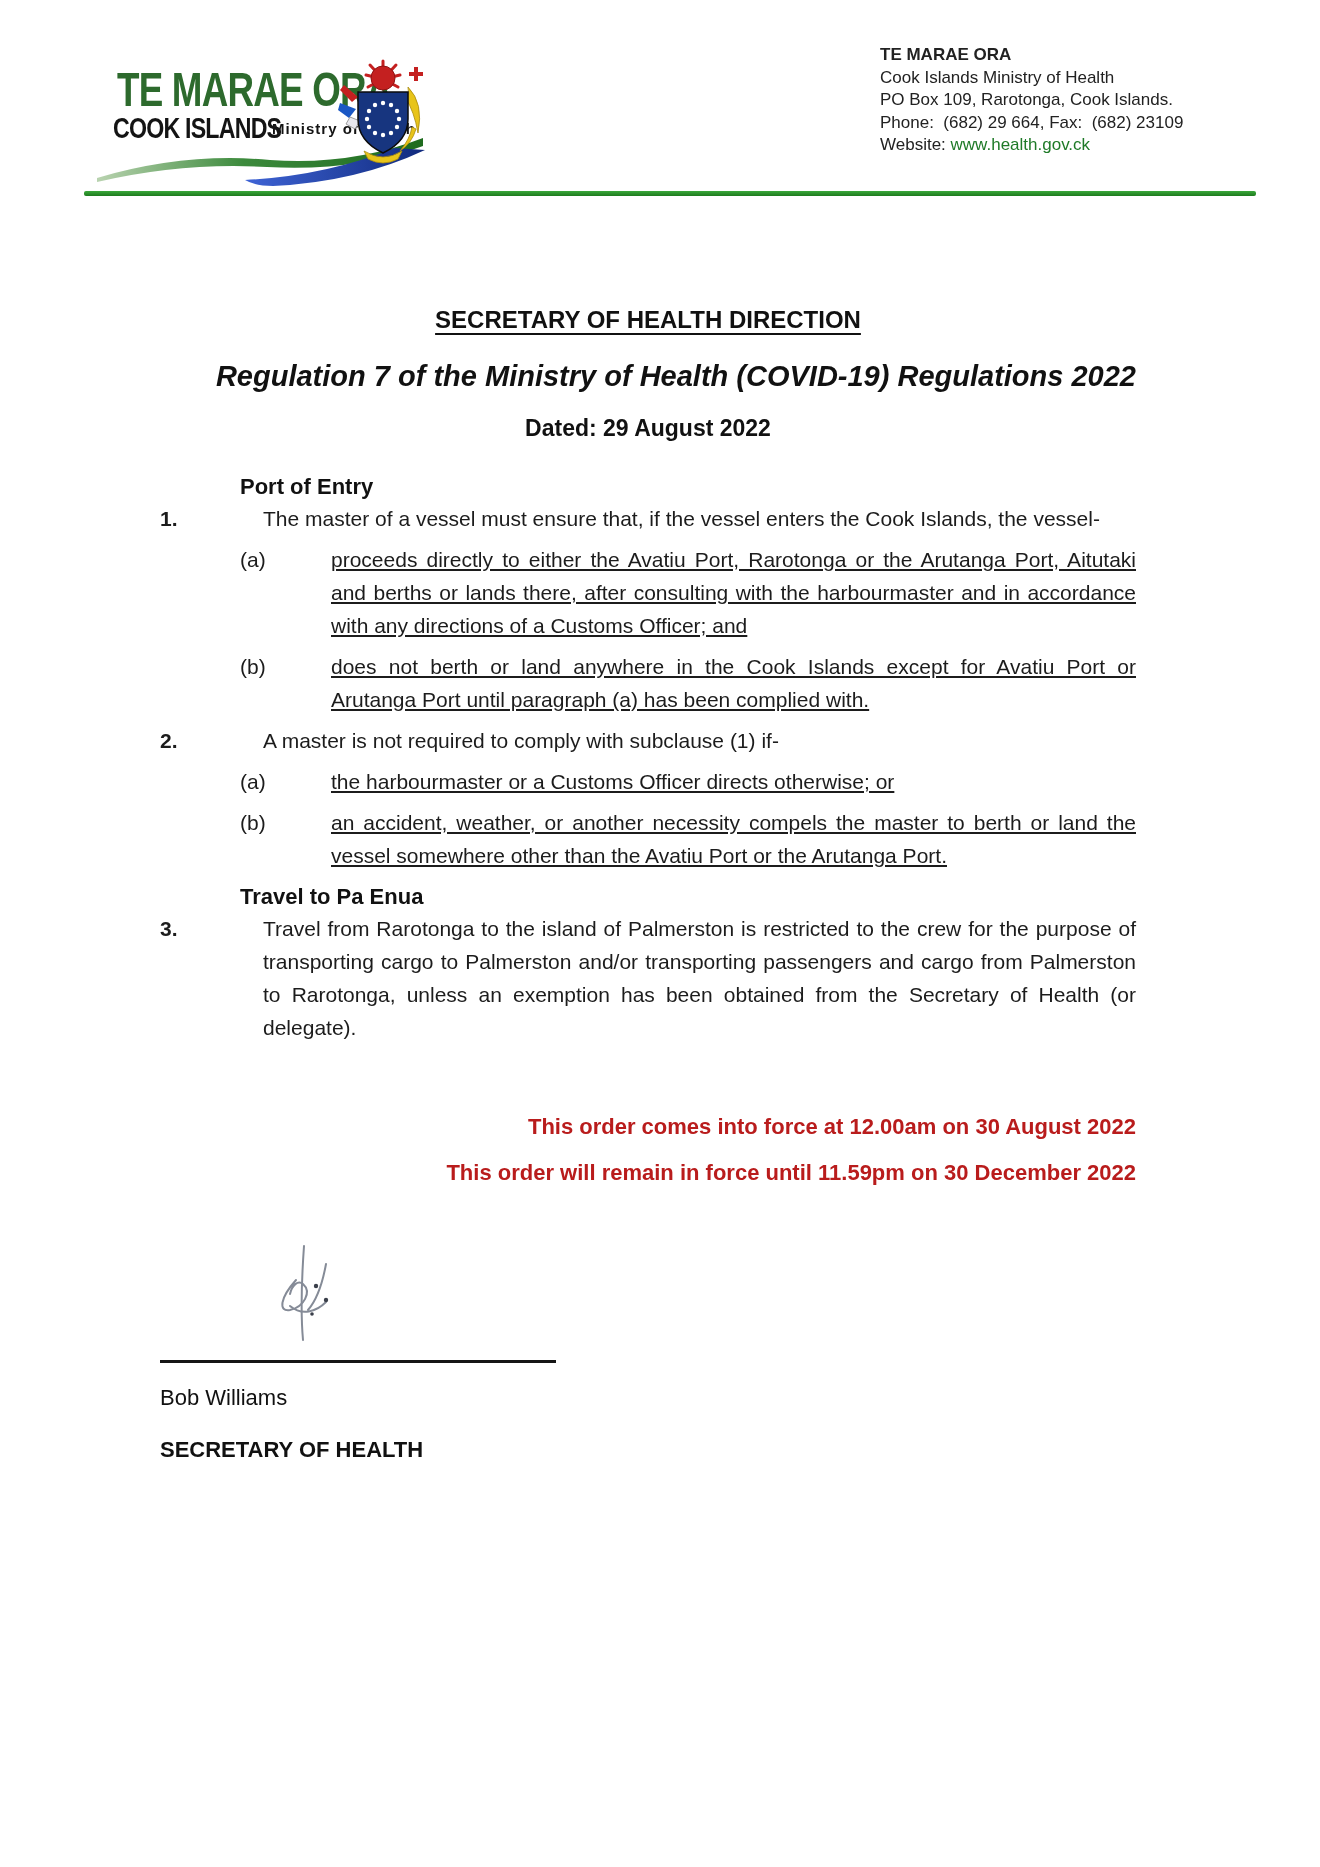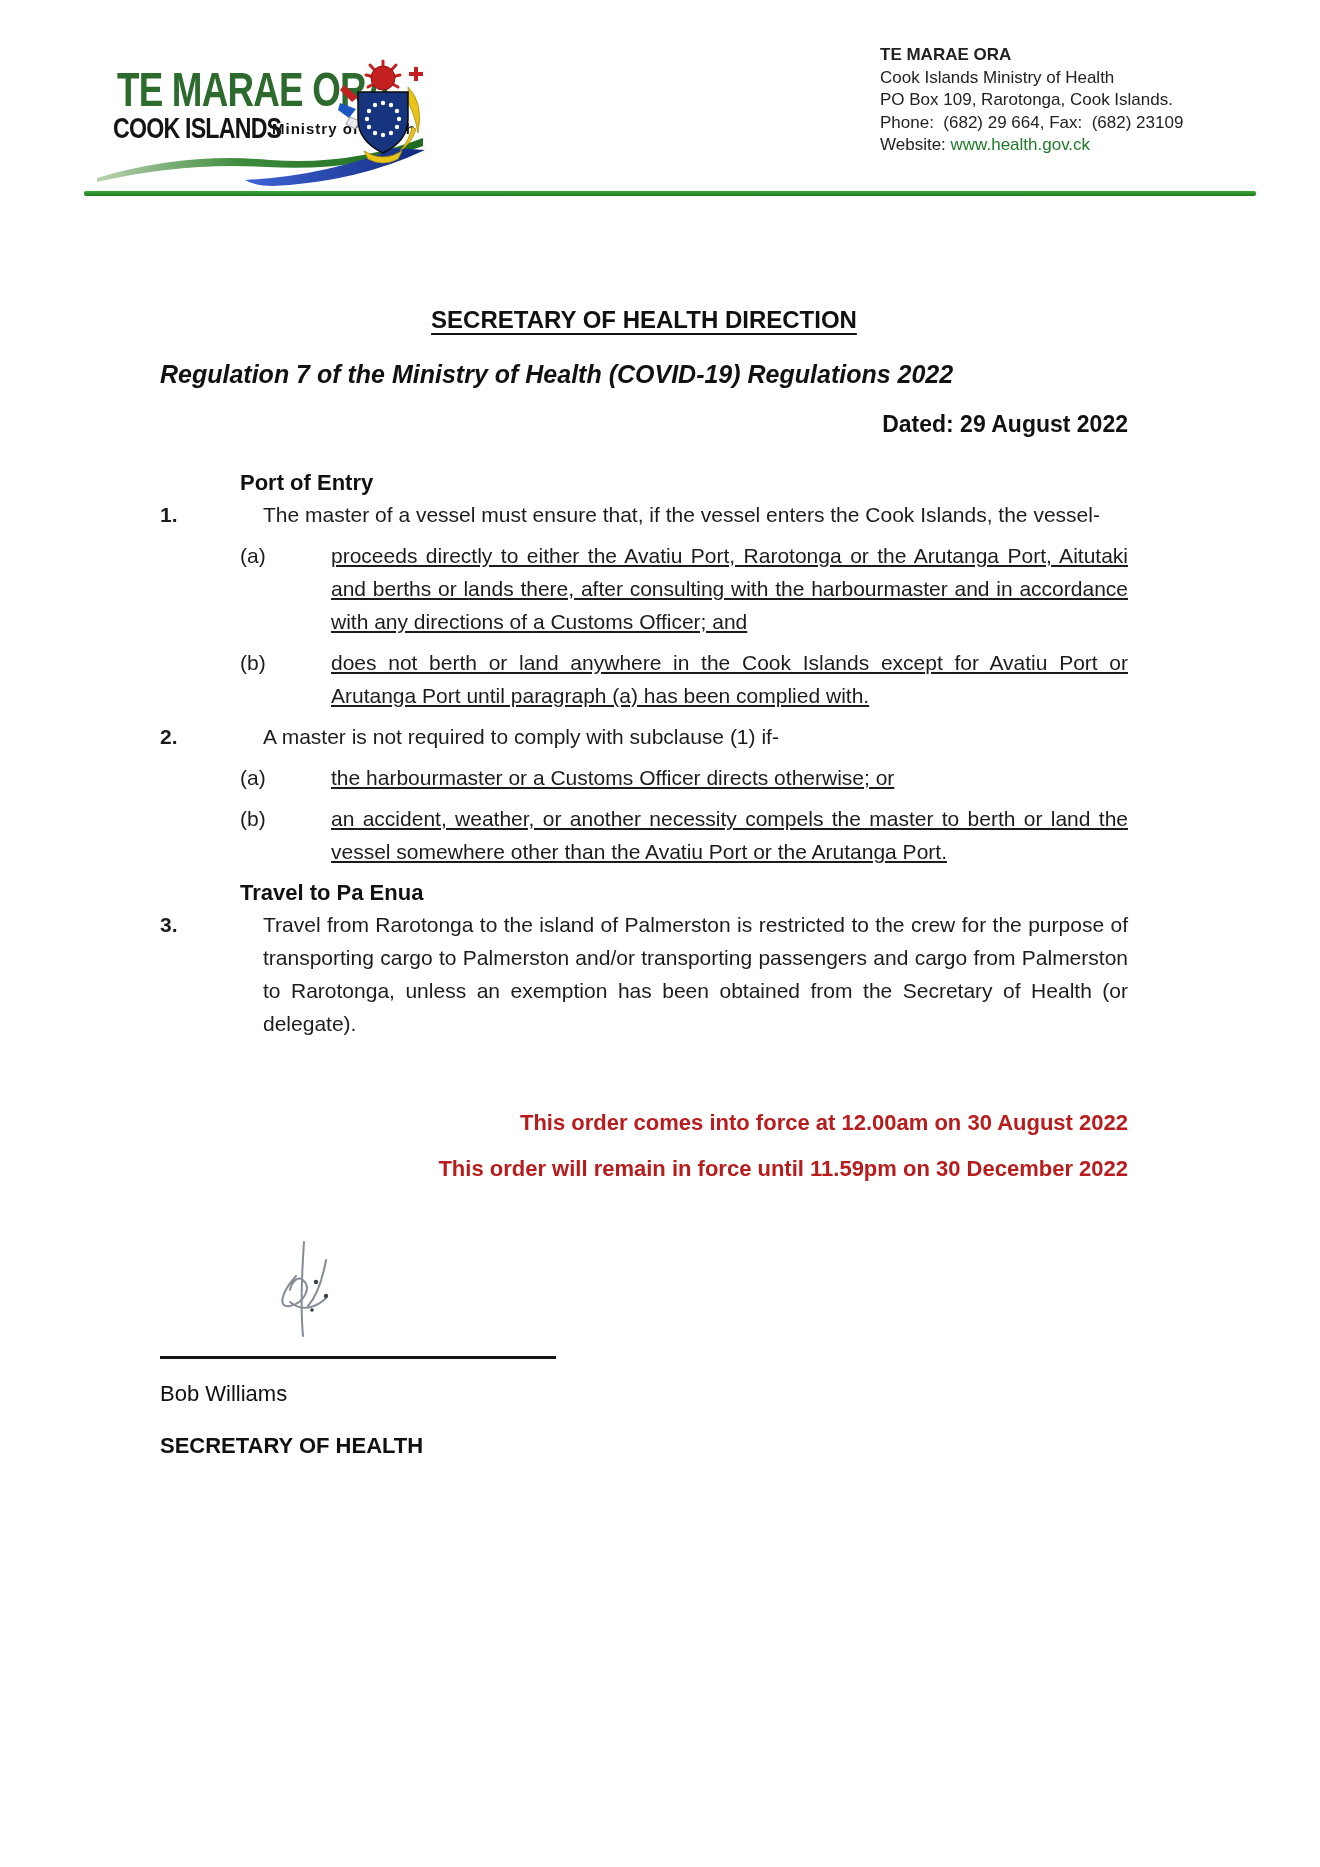--- a/index.html
+++ b/index.html
@@ -37,36 +37,36 @@
     font-size:17px;line-height:22.5px;color:#222;
   }
   .contact-block .org{font-weight:700;}
   .weblink{color:#1f7a28;}
   .green-rule{
     position:absolute;left:84px;top:191px;width:1172px;height:5px;
     background:linear-gradient(to bottom,#3aa83a,#1e7a1e);
     border-radius:2px;
   }
   
-  .main{position:absolute;left:160px;right:192px;top:306px;}
+  .main{position:absolute;left:160px;right:184px;top:306px;}
   .doc-title{
     text-align:center;font-size:24px;font-weight:700;color:#111;
     margin:0;
   }
   .doc-title span{
     text-decoration:underline;
     text-decoration-thickness:2px;
     text-underline-offset:5px;
   }
   .doc-subtitle{
-    text-align:left;font-size:25px;font-weight:700;font-style:italic;color:#111;
+    text-align:right;font-size:29px;font-weight:700;font-style:italic;color:#111;
     margin:26px 0 0 0;
   }
   .doc-date{
-    text-align:right;font-size:23px;font-weight:700;color:#111;
+    text-align:center;font-size:23px;font-weight:700;color:#111;
     margin:22px 0 0 0;
   }
   .section-heading{
     font-size:22px;font-weight:700;color:#111;
     margin:32px 0 0 80px;
   }
   .section-heading.travel{margin-top:12px;}
   .clause{
     display:grid;grid-template-columns:80px 1fr;
     font-size:21px;line-height:33px;

